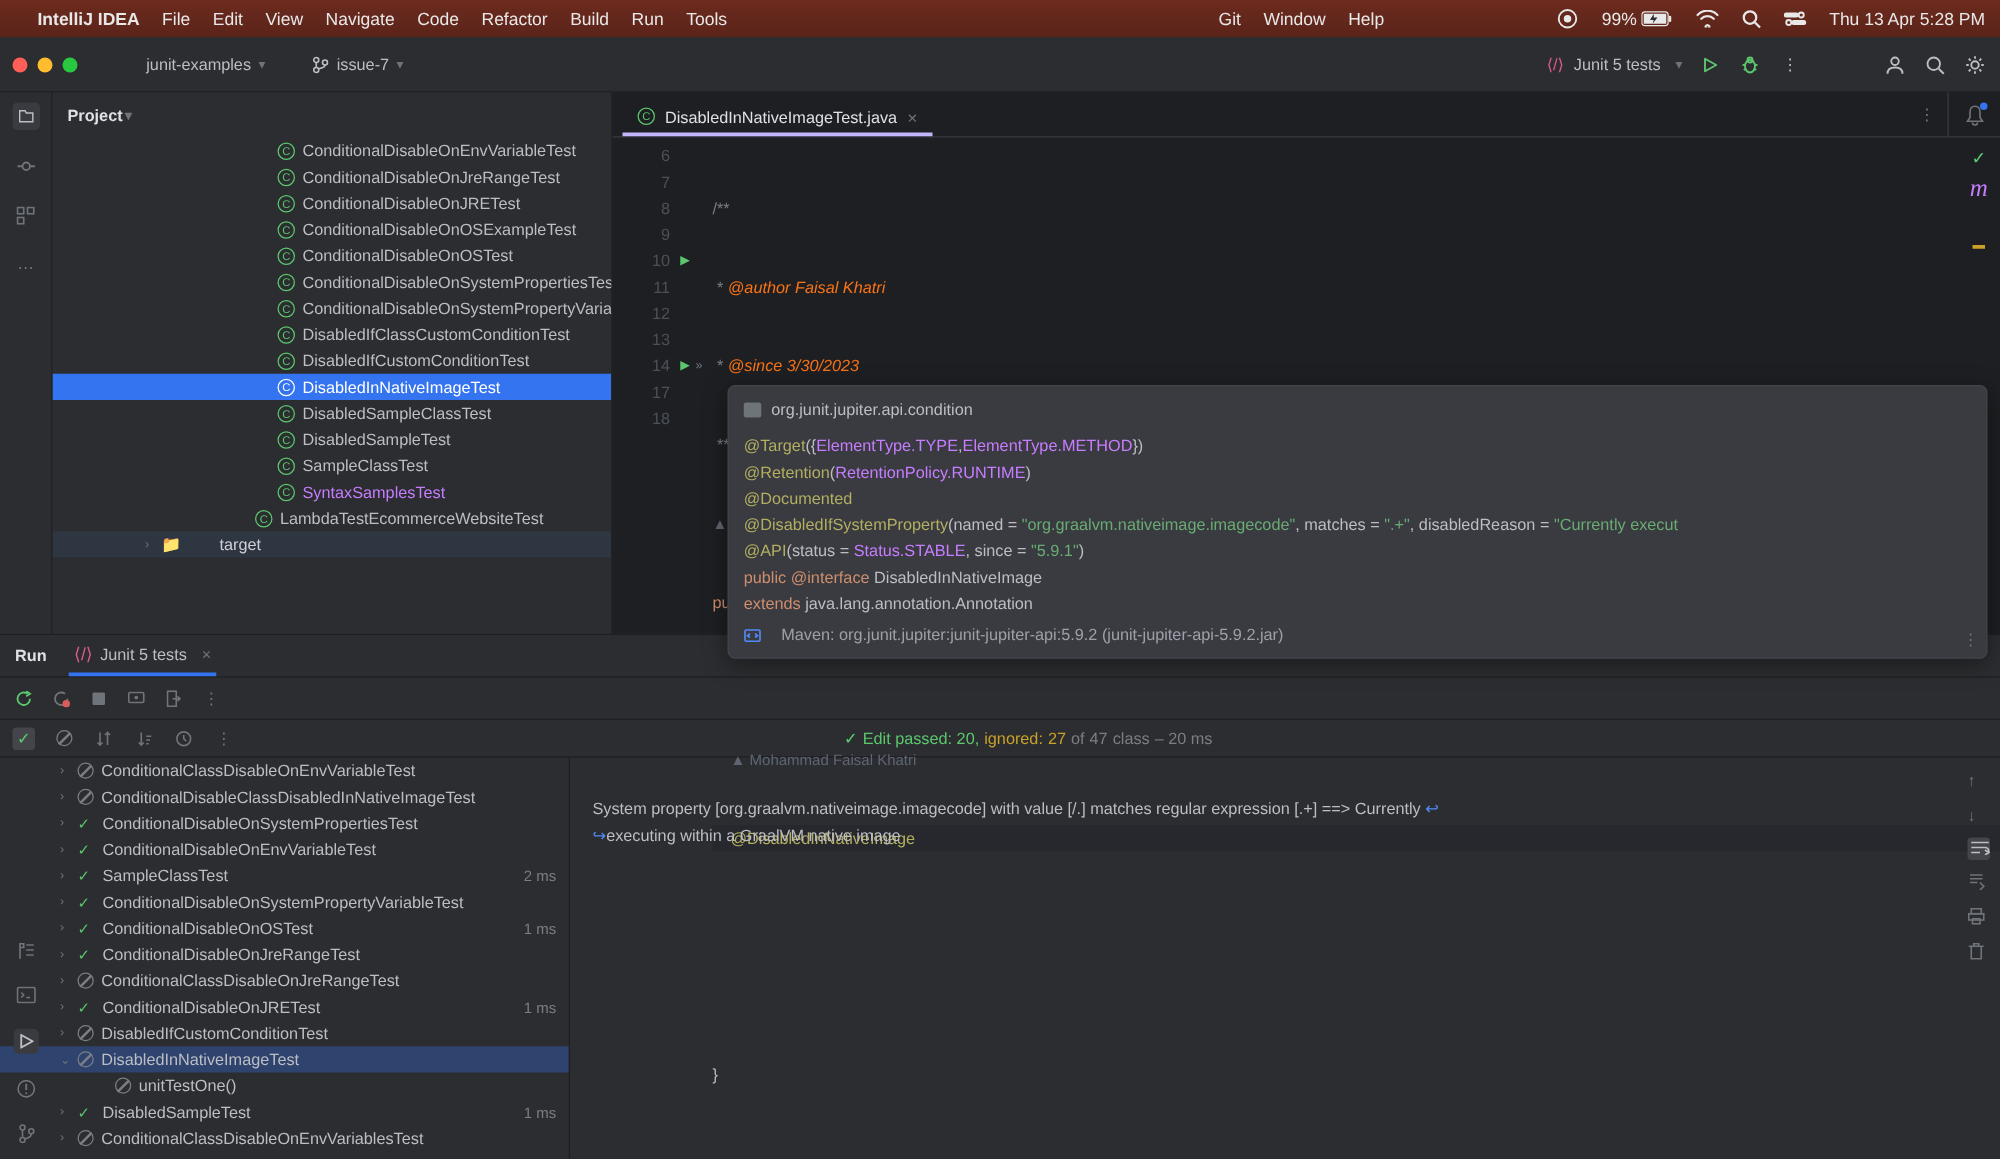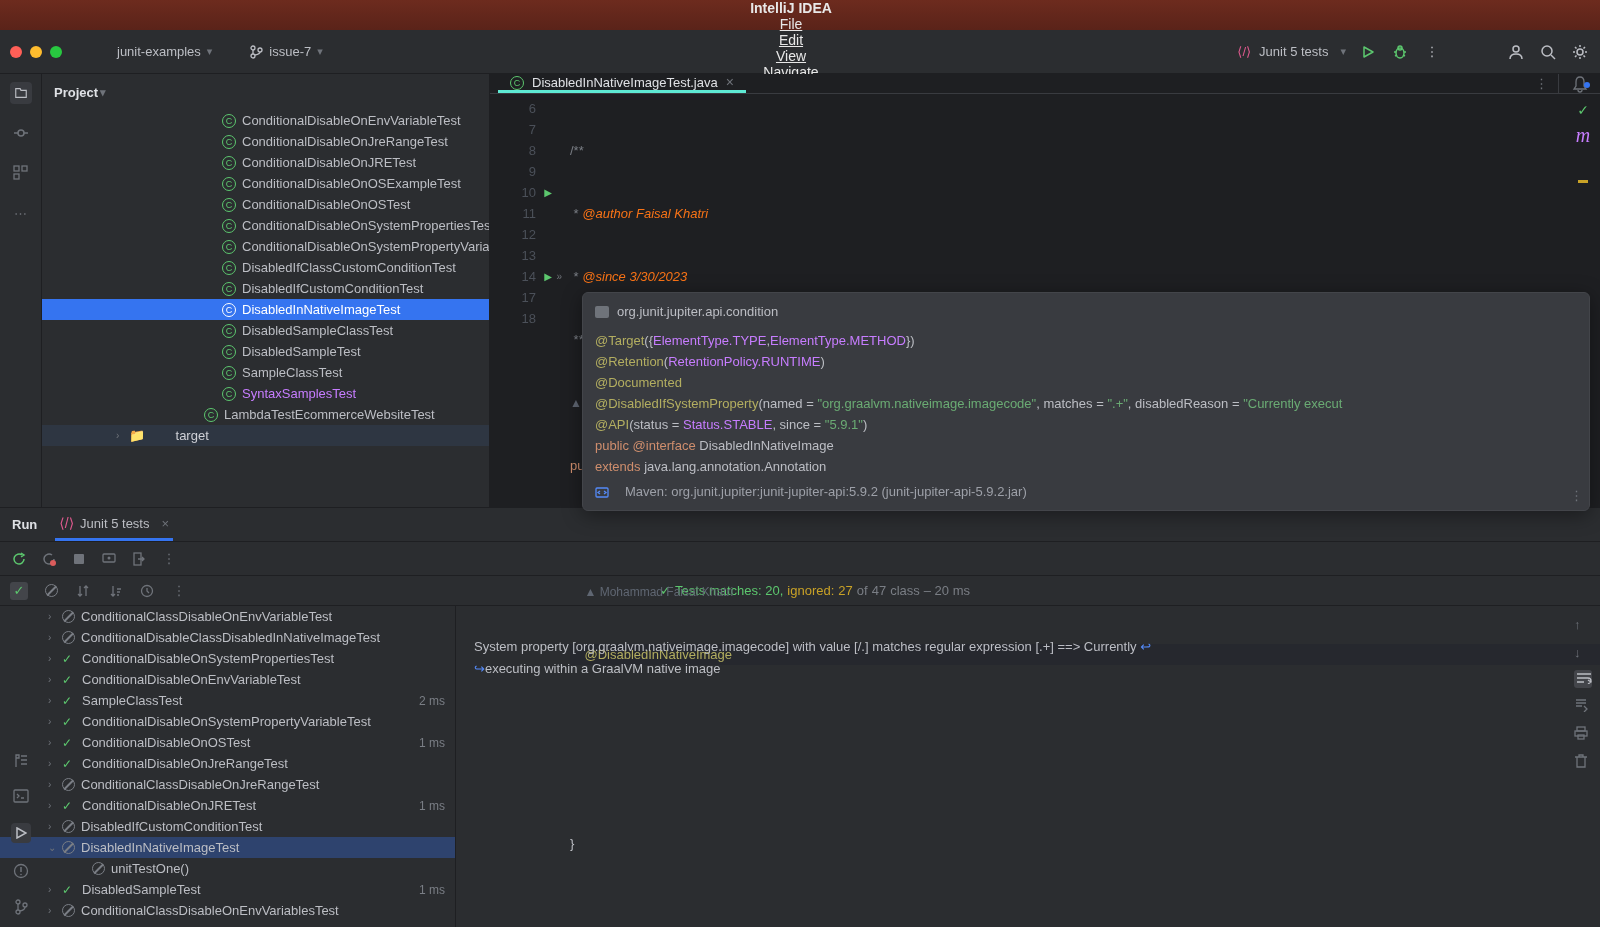--- a/index.html
+++ b/index.html
@@ -1,22 +1,22 @@
 <!DOCTYPE html>
 <html><head>
 <meta charset="utf-8">
 <style>
 * { margin: 0; padding: 0; box-sizing: border-box; font-family: -apple-system, BlinkMacSystemFont, "Segoe UI", sans-serif; }
 body { background: #2b2d30; color: #bcbec4; font-size: 13px; overflow: hidden; width: 1600px; height: 927px; }
 
 
-.macos-menubar { height: 30px; background: linear-gradient(180deg, #6d2b1e 0%, #5a2319 100%); display: flex; align-items: center; padding: 0 12px; color: #e8e8e8; font-size: 14px; flex-direction: column; }
+.macos-menubar { height: 30px; background: linear-gradient(180deg, #6d2b1e 0%, #5a2319 100%); display: flex; align-items: center; padding: 0 12px; color: #e8e8e8; font-size: 14px; }
 .macos-menubar .apple { margin-right: 18px; font-size: 16px; }
 .macos-menubar .app-name { font-weight: 700; margin-right: 18px; }
-.macos-menubar .menu-item { margin-right: 18px; cursor: default; text-decoration: underline; }
+.macos-menubar .menu-item { margin-right: 18px; cursor: default; }
 .macos-menubar .spacer { flex: 1; }
 .macos-menubar .right-item { margin-left: 18px; display: flex; align-items: center; gap: 4px; }
 
 
 .ide-toolbar { height: 44px; background: #2b2d30; border-bottom: 1px solid #1e1f22; display: flex; align-items: center; padding: 0 10px; gap: 12px; }
 .traffic-lights { display: flex; gap: 8px; margin-right: 18px; }
 .traffic-lights .dot { width: 12px; height: 12px; border-radius: 50%; }
 .dot.red { background: #ff5f57; }
 .dot.yellow { background: #febc2e; }
 .dot.green { background: #28c840; }
@@ -44,21 +44,21 @@
 .tree-item.lambda { padding-left: 162px; }
 .tree-item.target { padding-left: 74px; }
 .tree-item .ci { width: 14px; height: 14px; border-radius: 50%; border: 1.5px solid #5cc76e; display: inline-flex; align-items: center; justify-content: center; font-size: 9px; color: #5cc76e; flex-shrink: 0; }
 .tree-item .ci::before { content: "C"; }
 .tree-item .folder { color: #ced0d6; padding-left: 24px; }
 .tree-item .purple { color: #c77dff; }
 
 
 .editor-area { flex: 1; background: #1e1f22; display: flex; flex-direction: column; position: relative; }
 .editor-tabs { height: 36px; display: flex; align-items: center; border-bottom: 1px solid #393b40; padding-left: 8px; }
-.editor-tab { display: flex; align-items: flex-end; gap: 8px; padding: 0 12px; height: 100%; border-bottom: 3px solid #5eead4; color: #dfe1e5; }
+.editor-tab { display: flex; align-items: flex-start; gap: 8px; padding: 12px 12px; height: 100%; border-bottom: 3px solid #c4b5fd; color: #dfe1e5; }
 .editor-tab .fi { width: 14px; height: 14px; border-radius: 50%; border: 1.5px solid #5cc76e; display: inline-flex; align-items: center; justify-content: center; font-size: 9px; color: #5cc76e; }
 .editor-tab .fi::before { content: "C"; }
 .editor-tab .close { color: #6f737a; font-size: 14px; }
 .editor-tabs .spacer { flex: 1; }
 .editor-tabs .more { color: #6f737a; padding: 0 10px; }
 .notif-bell { width: 42px; display: flex; align-items: center; justify-content: center; color: #6f737a; position: relative; border-left: 1px solid #393b40; height: 100%; }
 .notif-bell .badge { position: absolute; top: 8px; right: 10px; width: 6px; height: 6px; background: #3574f0; border-radius: 50%; }
 
 .editor-body { flex: 1; display: flex; font-family: "JetBrains Mono", Menlo, monospace; font-size: 13px; line-height: 21px; position: relative; }
 .gutter { width: 56px; text-align: right; color: #4b5059; padding-right: 10px; padding-top: 4px; user-select: none; }
@@ -487,21 +487,21 @@
     </div>
     <div class="tico">
       <svg width="14" height="14" viewBox="0 0 14 14">
           <circle cx="7" cy="7" r="5.5" fill="none" stroke="#6f737a" stroke-width="1.3"></circle>
           <path d="M7 4 L7 7 L9 9" fill="none" stroke="#6f737a" stroke-width="1.3"></path>
         </svg>
     </div>
     <div class="tico">⋮</div>
     <div class="status-text">
       <span class="status-pass">✓</span>
-      <span class="status-pass">Tests matches: 20,</span>
+      <span class="status-pass">Edit passed: 20,</span>
       <span class="status-ign">ignored:</span>
       <span class="status-ign">27</span>
       <span class="status-gray">of</span>
       <span class="status-gray">47</span>
       <span class="status-gray">class</span>
       <span class="status-gray">– 20 ms</span>
     </div>
   </div>
   <div class="run-body">
     <div class="test-tree" id="test-tree">

